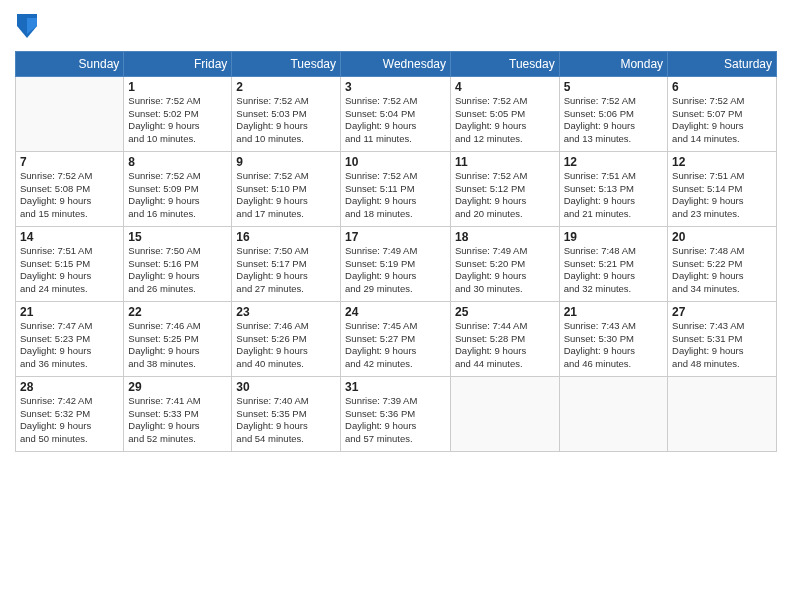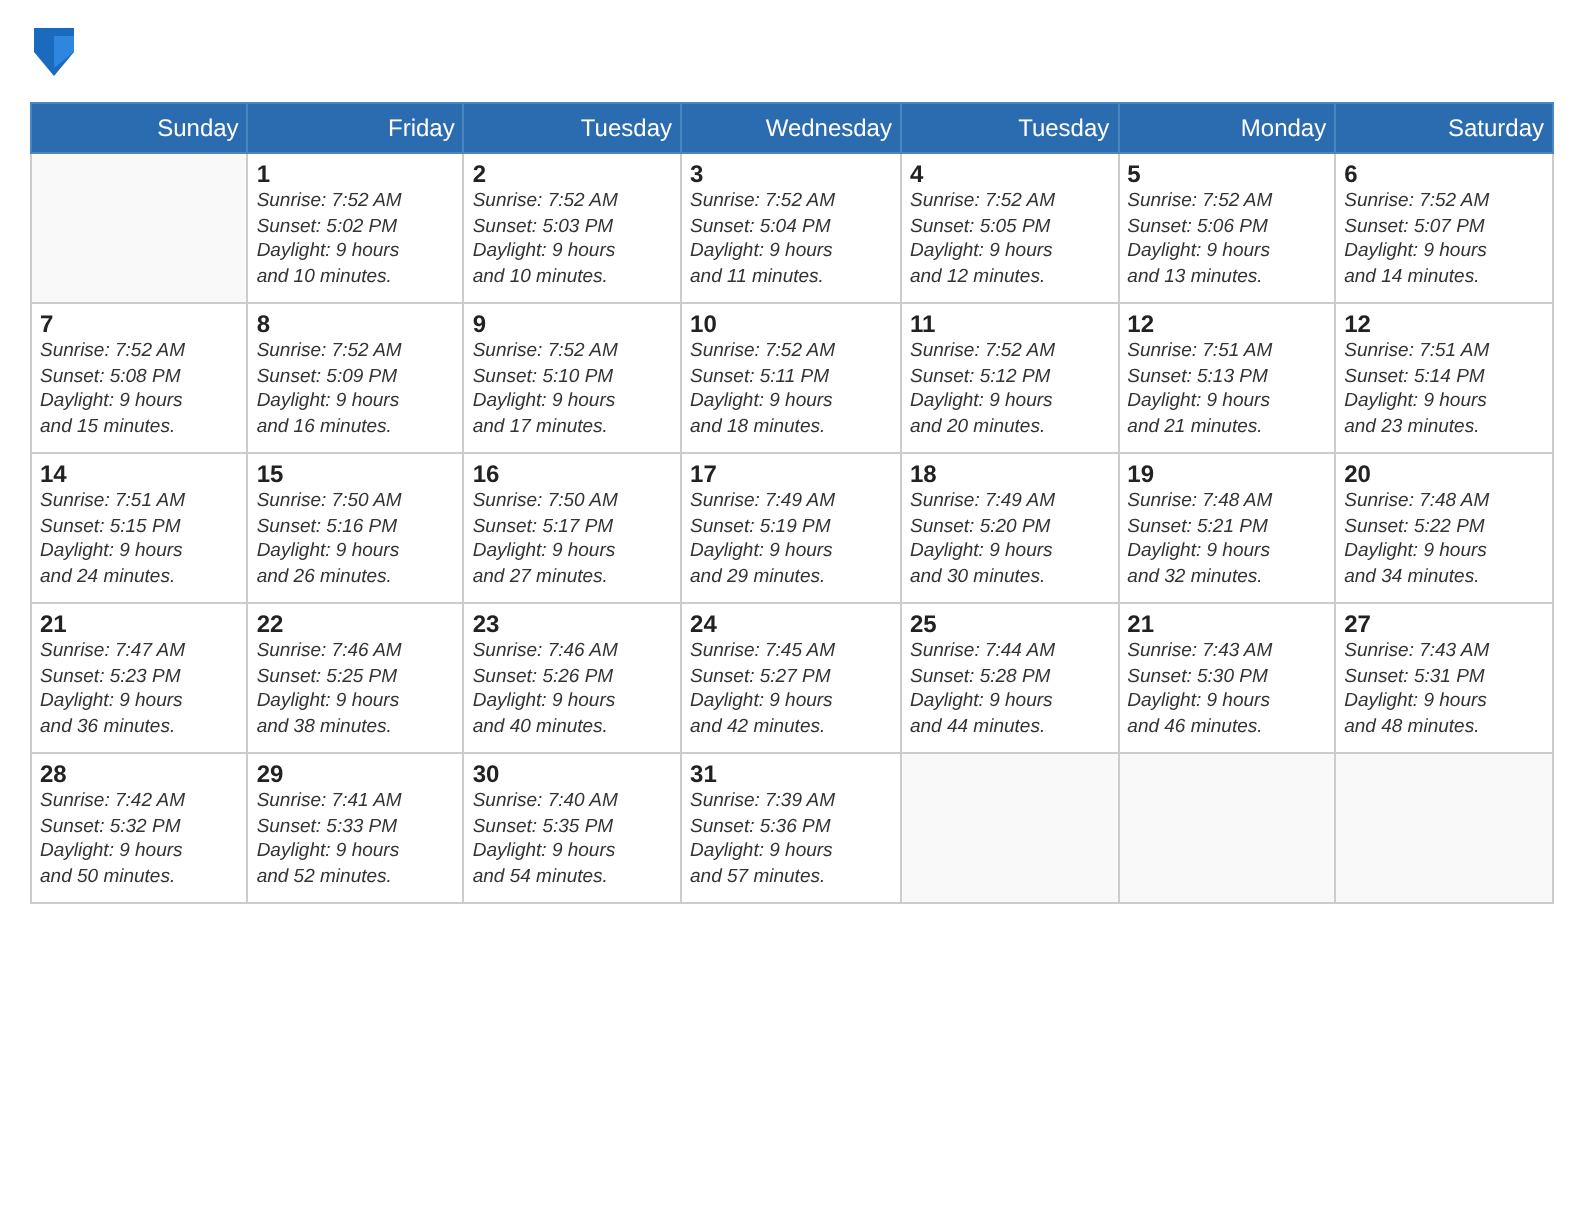--- a/index.html
+++ b/index.html
@@ -84,21 +84,20 @@
       font-size: 12px;
       font-weight: bold;
       color: #222;
       display: block;
       margin-bottom: 1px;
     }
     .day-info {
       font-size: 9.5px;
       color: #333;
       line-height: 1.35;
-      font-style: italic;
     }
   </style>
 </head>
 <body>
 
 <div class="page">
   <div class="header">
     <div class="logo">
       <div>
         <div class="logo-text">

